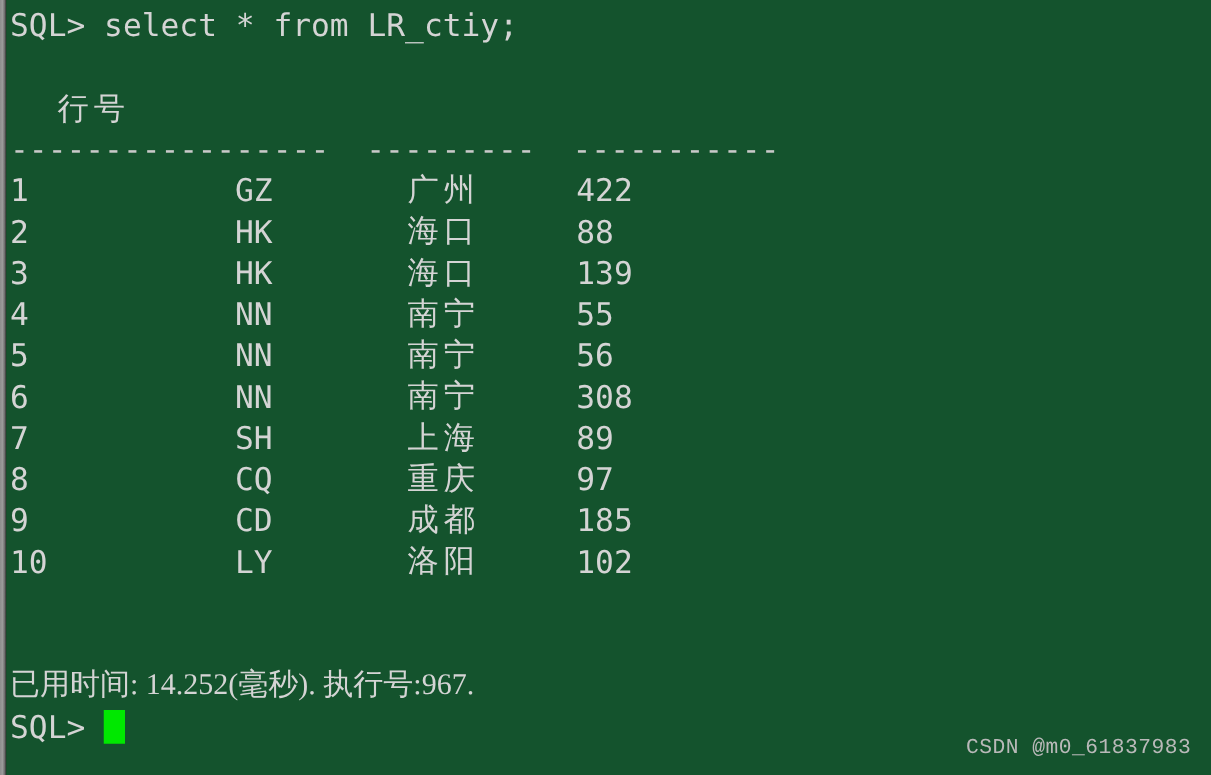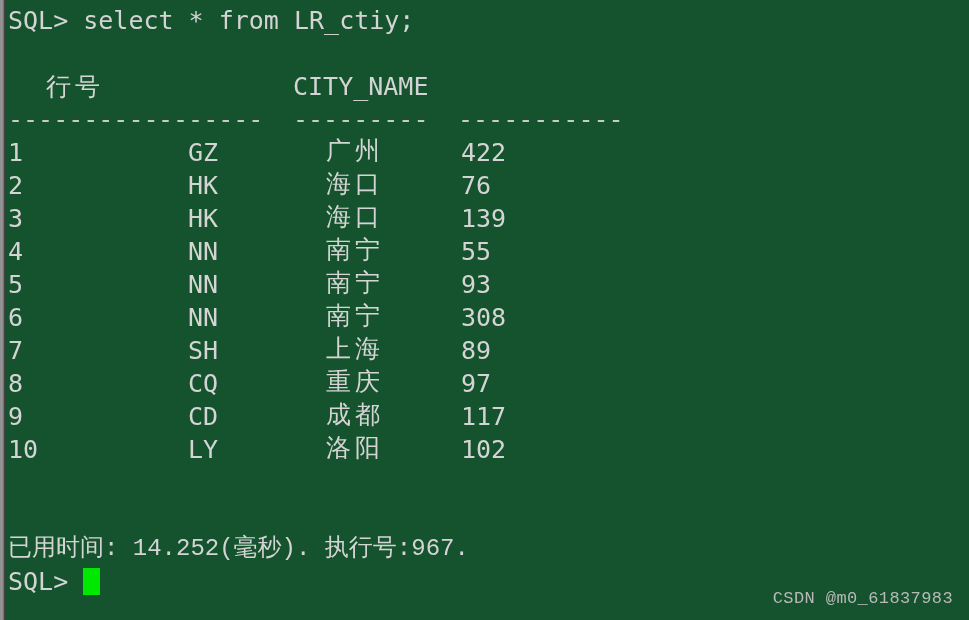--- a/index.html
+++ b/index.html
@@ -37,40 +37,40 @@
   .line {
     height: 33px;
     line-height: 33px;
     white-space: pre;
     font-size: 25px;
     color: #d4d4d4;
     letter-spacing: 0px;
   }
   .line.blank { color: transparent; }
   .cjk {
-    font-family: Liberation Mono, monospace;
+    font-family: Liberation Serif, serif;
     font-size: 24px;
   }
   
   .row {
     position: relative;
     height: 33px;
     line-height: 33px;
     font-size: 25px;
     color: #d4d4d4;
     white-space: pre;
   }
   .row span {
     position: absolute;
     top: 0;
     white-space: pre;
   }
   .c-num   { left: 0px; }
   .c-id    { left: 180px; }
-  .c-name  { left: 318px; font-family: Liberation Mono, monospace; font-size: 25px; letter-spacing: 4px; }
+  .c-name  { left: 318px; font-family: Liberation Serif, serif; font-size: 25px; letter-spacing: 4px; }
   .c-reg   { left: 453px; }
 
   .hdr-num  { left: 0px;   font-family: "DejaVu Sans", "Liberation Sans", sans-serif; font-size: 25px; letter-spacing: 4px; margin-left: 38px; }
   .hdr-id   { left: 150px; }
   .hdr-name { left: 285px; }
   .hdr-reg  { left: 450px; }
 
   .dashes {
     position: relative;
     height: 33px;
@@ -111,40 +111,39 @@
   <div id="left-edge"></div>
 
   <div id="screen">
 
     <div class="line">SQL&gt; select * from LR_ctiy;</div>
 
     <div class="line blank"> </div>
 
     <div class="row">
       <span class="hdr-num">行号</span>
-      <span class="hdr-name">CITY_NAME</span>
     </div>
 
     <div class="dashes">
       <span class="d-1">----------</span>
       <span class="d-2">-------</span>
       <span class="d-3">---------</span>
       <span class="d-4">-----------</span>
     </div>
 
     <div id="rows-container">
         <div class="row"><span class="c-num">1</span><span class="c-id">GZ</span><span class="c-name">广州</span><span class="c-reg">422</span></div>
-        <div class="row"><span class="c-num">2</span><span class="c-id">HK</span><span class="c-name">海口</span><span class="c-reg">76</span></div>
+        <div class="row"><span class="c-num">2</span><span class="c-id">HK</span><span class="c-name">海口</span><span class="c-reg">88</span></div>
         <div class="row"><span class="c-num">3</span><span class="c-id">HK</span><span class="c-name">海口</span><span class="c-reg">139</span></div>
         <div class="row"><span class="c-num">4</span><span class="c-id">NN</span><span class="c-name">南宁</span><span class="c-reg">55</span></div>
-        <div class="row"><span class="c-num">5</span><span class="c-id">NN</span><span class="c-name">南宁</span><span class="c-reg">93</span></div>
+        <div class="row"><span class="c-num">5</span><span class="c-id">NN</span><span class="c-name">南宁</span><span class="c-reg">56</span></div>
         <div class="row"><span class="c-num">6</span><span class="c-id">NN</span><span class="c-name">南宁</span><span class="c-reg">308</span></div>
         <div class="row"><span class="c-num">7</span><span class="c-id">SH</span><span class="c-name">上海</span><span class="c-reg">89</span></div>
         <div class="row"><span class="c-num">8</span><span class="c-id">CQ</span><span class="c-name">重庆</span><span class="c-reg">97</span></div>
-        <div class="row"><span class="c-num">9</span><span class="c-id">CD</span><span class="c-name">成都</span><span class="c-reg">117</span></div>
+        <div class="row"><span class="c-num">9</span><span class="c-id">CD</span><span class="c-name">成都</span><span class="c-reg">185</span></div>
         <div class="row"><span class="c-num">10</span><span class="c-id">LY</span><span class="c-name">洛阳</span><span class="c-reg">102</span></div>
       </div>
 
     <div class="line blank"> </div>
 
 
     <div class="line blank"> </div>
 
     <div class="line cjk">已用时间: 14.252(毫秒). 执行号:967.</div>
 

